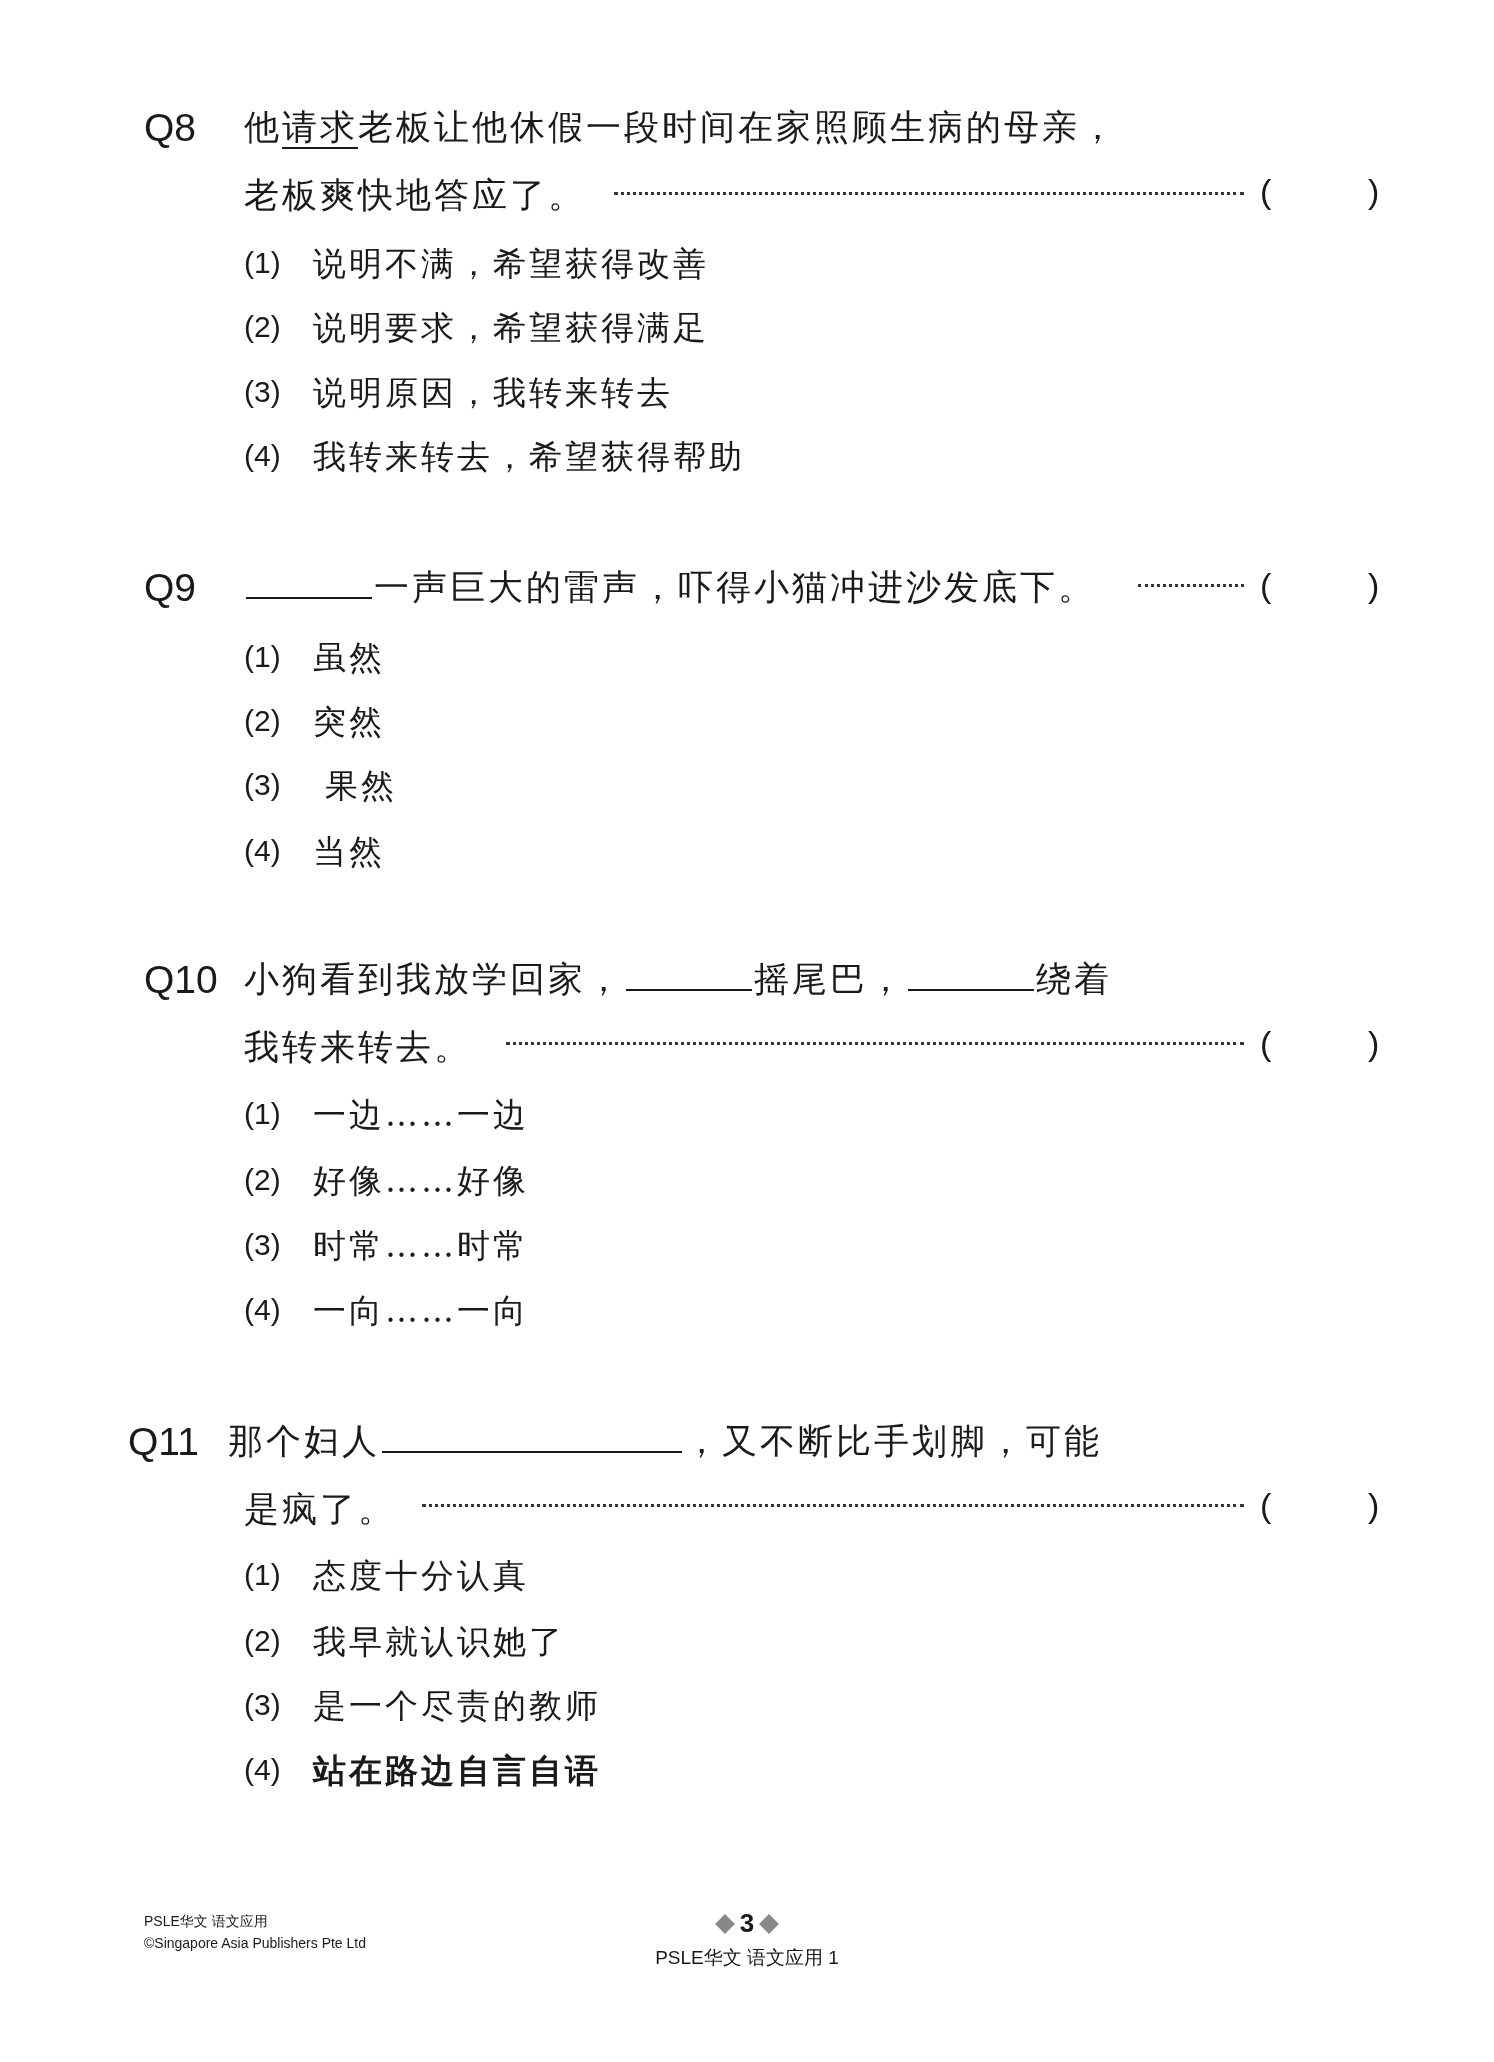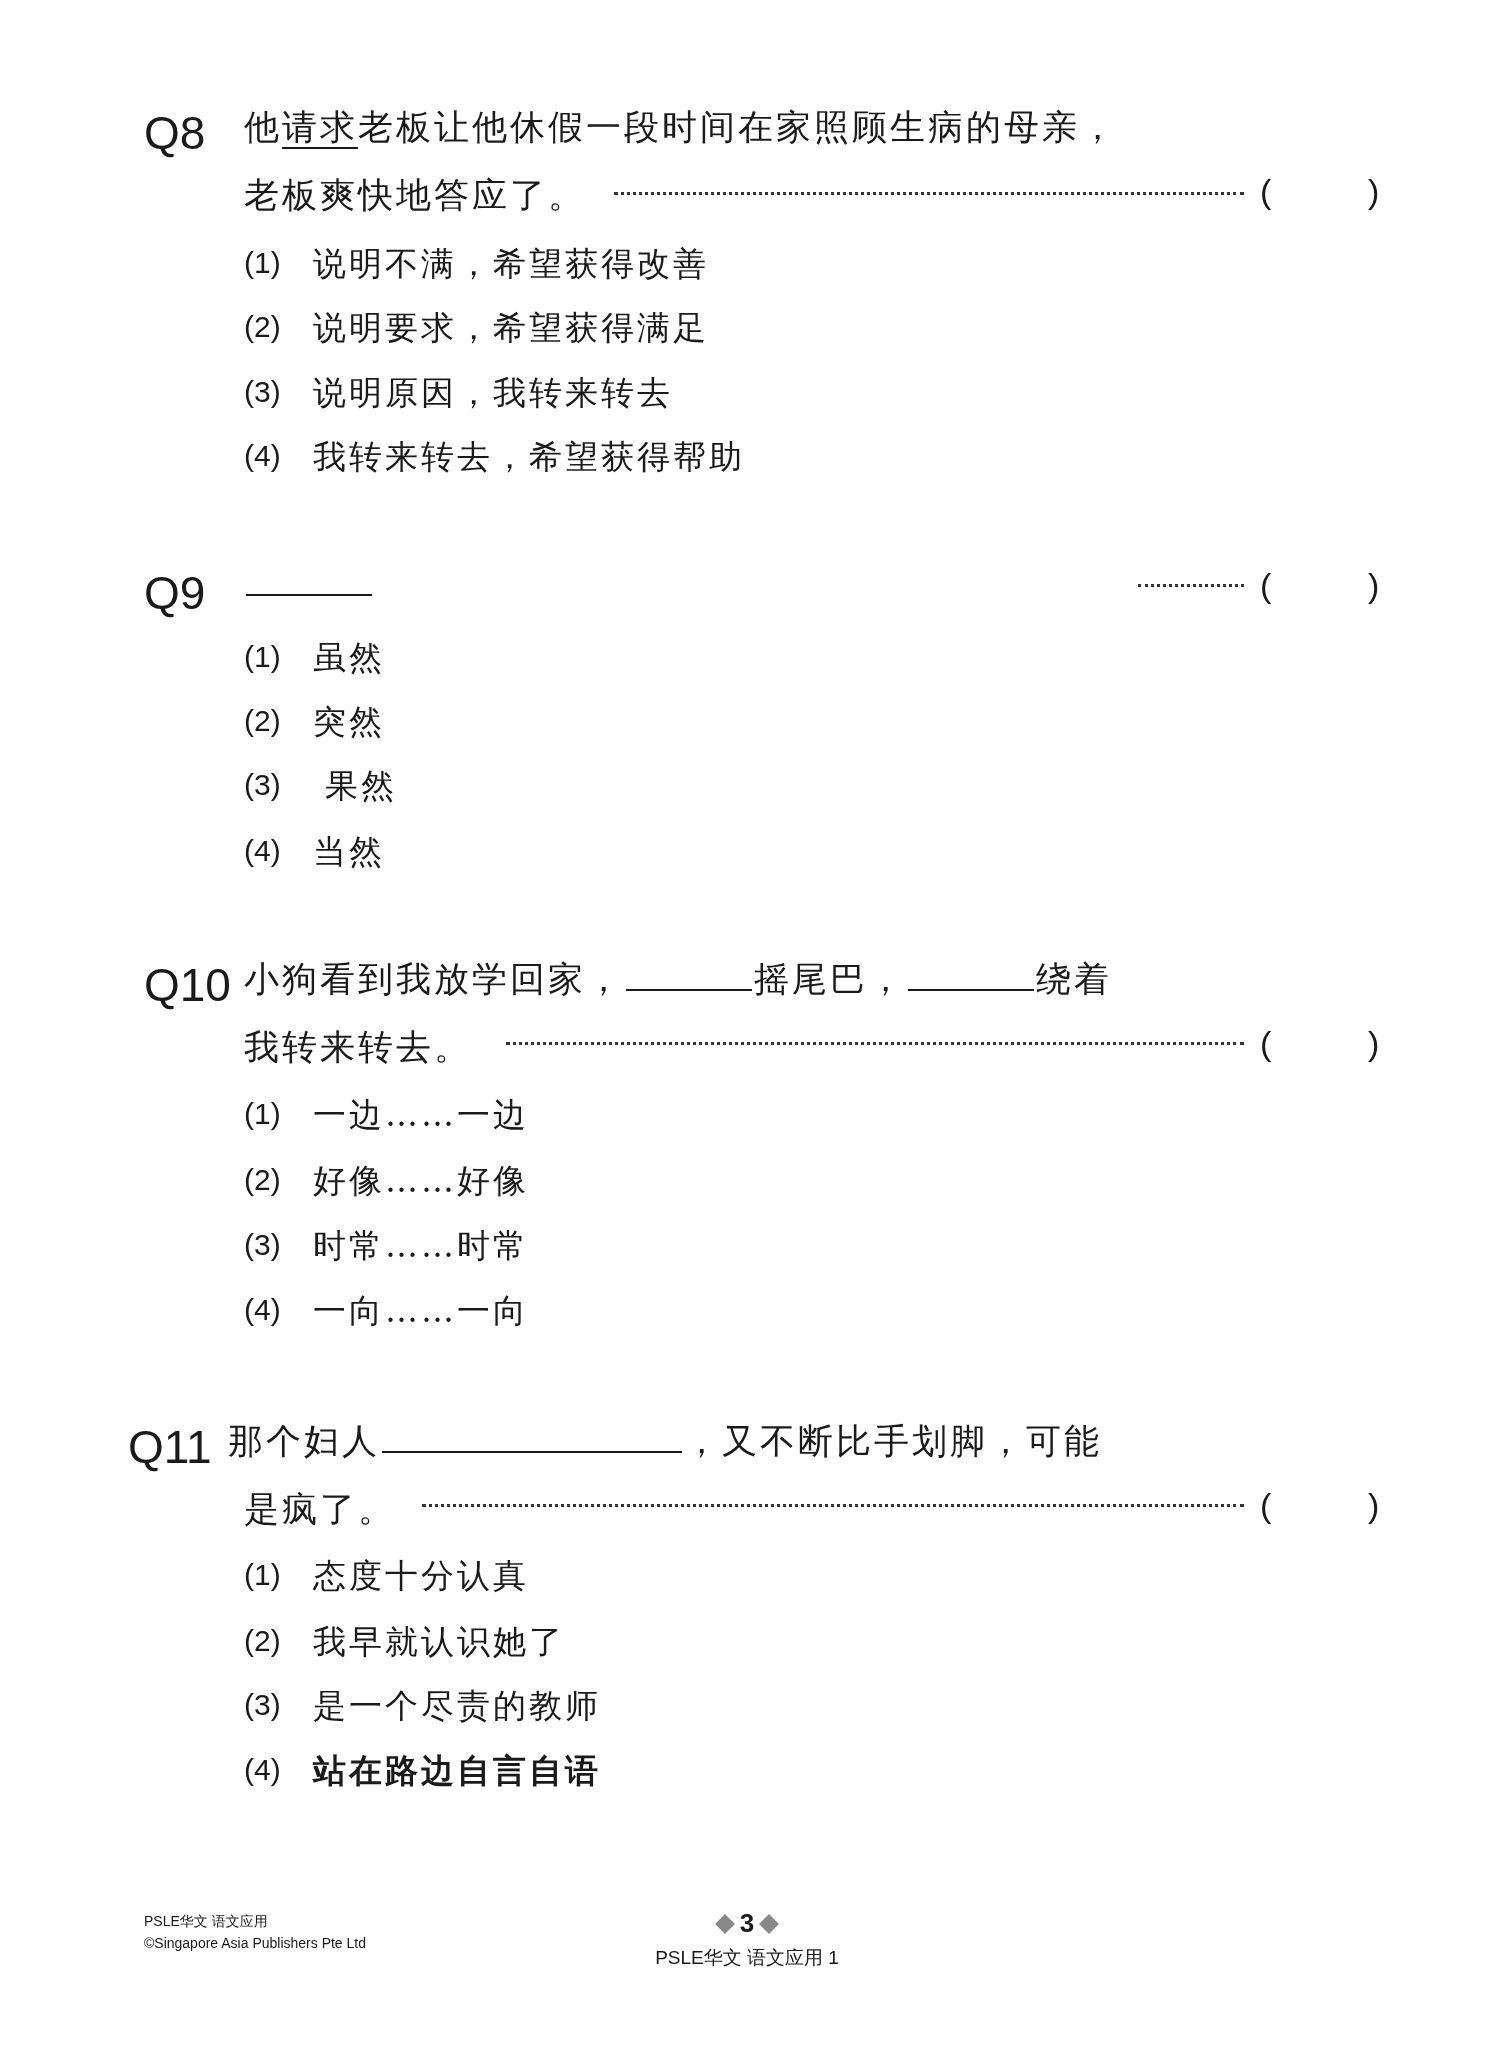--- a/index.html
+++ b/index.html
@@ -1,19 +1,19 @@
 <!DOCTYPE html>
 <html><head>
 <meta charset="utf-8">
 <style>
   html, body { margin:0; padding:0; background:#ffffff; }
   body { width:1494px; height:2062px; position:relative; overflow:hidden;
          font-family:"DejaVu Serif", serif; color:#1a1a1a; }
   .abs { position:absolute; white-space:nowrap; }
-  .qnum { font-family:"Liberation Sans", sans-serif; font-size:46px; }
+  .qnum { font-family:"Liberation Sans", sans-serif; font-size:39px; }
   .stem { font-size:35px; letter-spacing:3px; }
   .opt-num { font-family:"Liberation Sans", sans-serif; font-size:30px; }
   .opt-text { font-size:33px; letter-spacing:3px; }
   .blank { display:inline-block; border-bottom:2px solid #1a1a1a; height:30px; vertical-align:baseline; margin:0 2px; }
   .under { text-decoration:underline; text-underline-offset:8px; text-decoration-thickness:2px; }
   .leader { position:absolute; border-bottom:3px dotted #333; height:0; }
   .paren { font-family:"Liberation Sans", sans-serif; font-size:34px; }
   .foot-left { font-family:"Liberation Sans", sans-serif; font-size:14px; line-height:22px; }
   .foot-center { font-family:"Liberation Sans", sans-serif; text-align:center; }
   .diamond { display:inline-block; width:14px; height:14px; background:#888; transform:rotate(45deg); margin:0 8px; vertical-align:middle; }
@@ -39,21 +39,21 @@
   <div class="abs opt-text" style="left:313px; top:306px;">说明要求，希望获得满足</div>
   <div class="abs opt-num" style="left:244px; top:375px;">(3)</div>
   <div class="abs opt-text" style="left:313px; top:371px;">说明原因，我转来转去</div>
   <div class="abs opt-num" style="left:244px; top:439px;">(4)</div>
   <div class="abs opt-text" style="left:313px; top:435px;">我转来转去，希望获得帮助</div>
 </div>
 
 <div>
   <div class="abs qnum" style="left:144px; top:566px;">Q9</div>
   <div class="abs stem" style="left:244px; top:564px;">
-    <span class="blank" style="width:126px;"></span>
+    <span class="blank" style="width:126px;"></span><span>一声巨大的雷声，吓得小猫冲进沙发底下。</span>
   </div>
   <div class="leader" style="left:1138px; width:106px; top:584px;"></div>
   <div class="abs paren" style="left:1260px; top:566px;">(</div>
   <div class="abs paren" style="left:1368px; top:566px;">)</div>
   <div class="abs" style="left:1270px; top:566px; width:96px; height:44px;"></div>
 
   <div class="abs opt-num" style="left:244px; top:640px;">(1)</div>
   <div class="abs opt-text" style="left:313px; top:636px;">虽然</div>
   <div class="abs opt-num" style="left:244px; top:704px;">(2)</div>
   <div class="abs opt-text" style="left:313px; top:700px;">突然</div>

